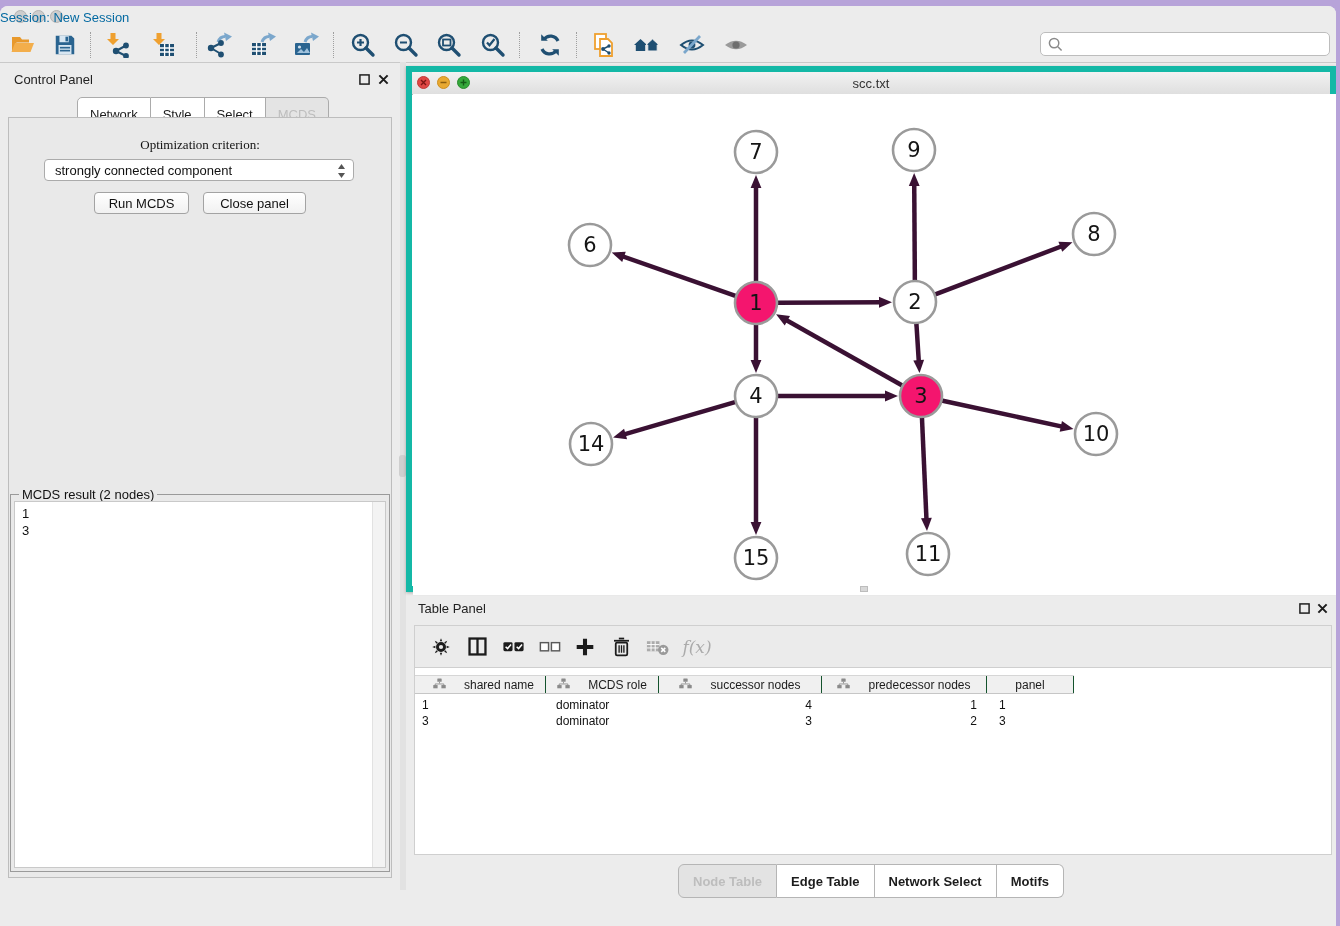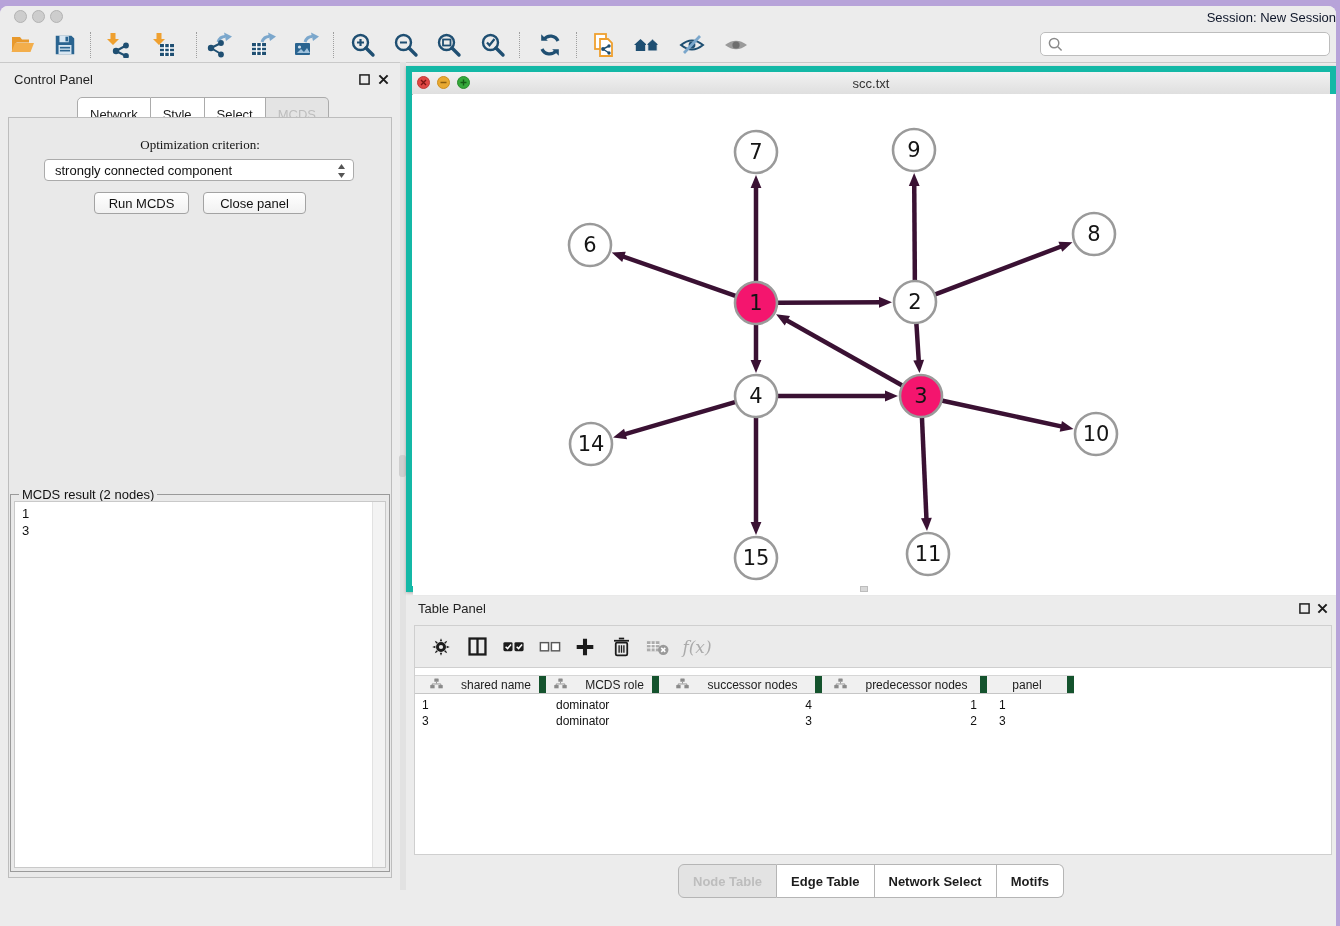--- a/index.html
+++ b/index.html
@@ -4,21 +4,21 @@
 <style>
   html,body{margin:0;padding:0;}
   body{width:1340px;height:926px;overflow:hidden;background:#b7a3d9;
        font-family:"Liberation Sans",sans-serif;-webkit-font-smoothing:antialiased;}
   .app{position:relative;width:1340px;height:926px;}
   .window{position:absolute;left:0;top:6px;width:1336px;height:920px;background:#ececec;
           border-radius:8px 8px 0 0;overflow:hidden;}
   .abs{position:absolute;}
   
   .titlebar{left:0;top:0;width:100%;height:22px;background:#ececec;}
-  .title-text{width:100%;text-align:right;top:4px;font-size:13px;color:#0f172a;}
+  .title-text{width:100%;text-align:left;top:4px;font-size:13px;color:#0369a1;}
   .tl{width:13px;height:13px;border-radius:50%;top:4px;background:#cdcdcd;border:1px solid #b2b2b2;box-sizing:border-box;}
   
   .toolbar{left:0;top:22px;width:100%;height:34px;background:#ececec;border-bottom:1px solid #c9c9c9;}
   .tb-icon{width:30px;height:30px;top:2px;display:flex;align-items:center;justify-content:center;}
   .tb-sep{top:4px;width:0;height:26px;border-left:1px dotted #9f9f9f;}
   .searchbox{left:1040px;top:4px;width:290px;height:24px;background:#fff;border:1px solid #bdbdbd;
              border-radius:5px;box-sizing:border-box;display:flex;align-items:center;padding-left:7px;}
   .searchbox input{border:none;outline:none;flex:1;font-size:12px;margin-left:5px;background:transparent;}
   
   .cp-title{left:14px;top:66px;font-size:13px;color:#222;}
@@ -54,21 +54,21 @@
   .grip-b{left:860px;top:580px;width:8px;height:6px;background:#d8d8d8;border:1px solid #bdbdbd;box-sizing:border-box;}
   
   .tp-title{left:418px;top:595px;font-size:13px;color:#222;}
   .tp-toolbar{left:414px;top:619px;width:918px;height:43px;background:#ebebeb;border:1px solid #cfcfcf;
               box-sizing:border-box;display:flex;align-items:center;padding-left:8px;}
   .tp-ico{width:36px;height:30px;display:flex;align-items:center;justify-content:center;}
   .fx{font-family:"DejaVu Serif",serif;font-style:italic;font-size:17px;color:#ababab;}
   .tbl-body{left:414px;top:662px;width:918px;height:187px;background:#fff;border:1px solid #cfcfcf;border-top:none;box-sizing:border-box;}
   .tbl-header{left:415px;top:669px;height:19px;display:flex;background:#f0f0f0;border-top:1px solid #d6d6d6;border-bottom:1px solid #c6c6c6;box-sizing:border-box;}
   .th{display:flex;align-items:center;justify-content:center;gap:18px;font-size:12px;color:#1c1c1c;
-      border-right:7px solid #14532d;box-sizing:border-box;}
+      border-right:1px solid #14532d;box-sizing:border-box;}
   .tbl-row{left:415px;height:16px;display:flex;font-size:12px;color:#111;}
   .td{box-sizing:border-box;display:flex;align-items:center;}
   .c0{width:131px;padding-left:7px;}
   .c1{width:113px;padding-left:10px;}
   .c2{width:163px;justify-content:flex-end;padding-right:10px;}
   .c3{width:165px;justify-content:flex-end;padding-right:10px;}
   .c4{width:87px;padding-left:12px;}
   .tp-tabs{left:406px;top:858px;width:930px;display:flex;justify-content:center;}
   .tp-tab{height:24px;background:#fff;border:1px solid #b5b5b5;border-left:none;font-size:13px;font-weight:bold;color:#1c1c1c;
           display:flex;align-items:center;padding:16px 14px;box-sizing:border-box;}

